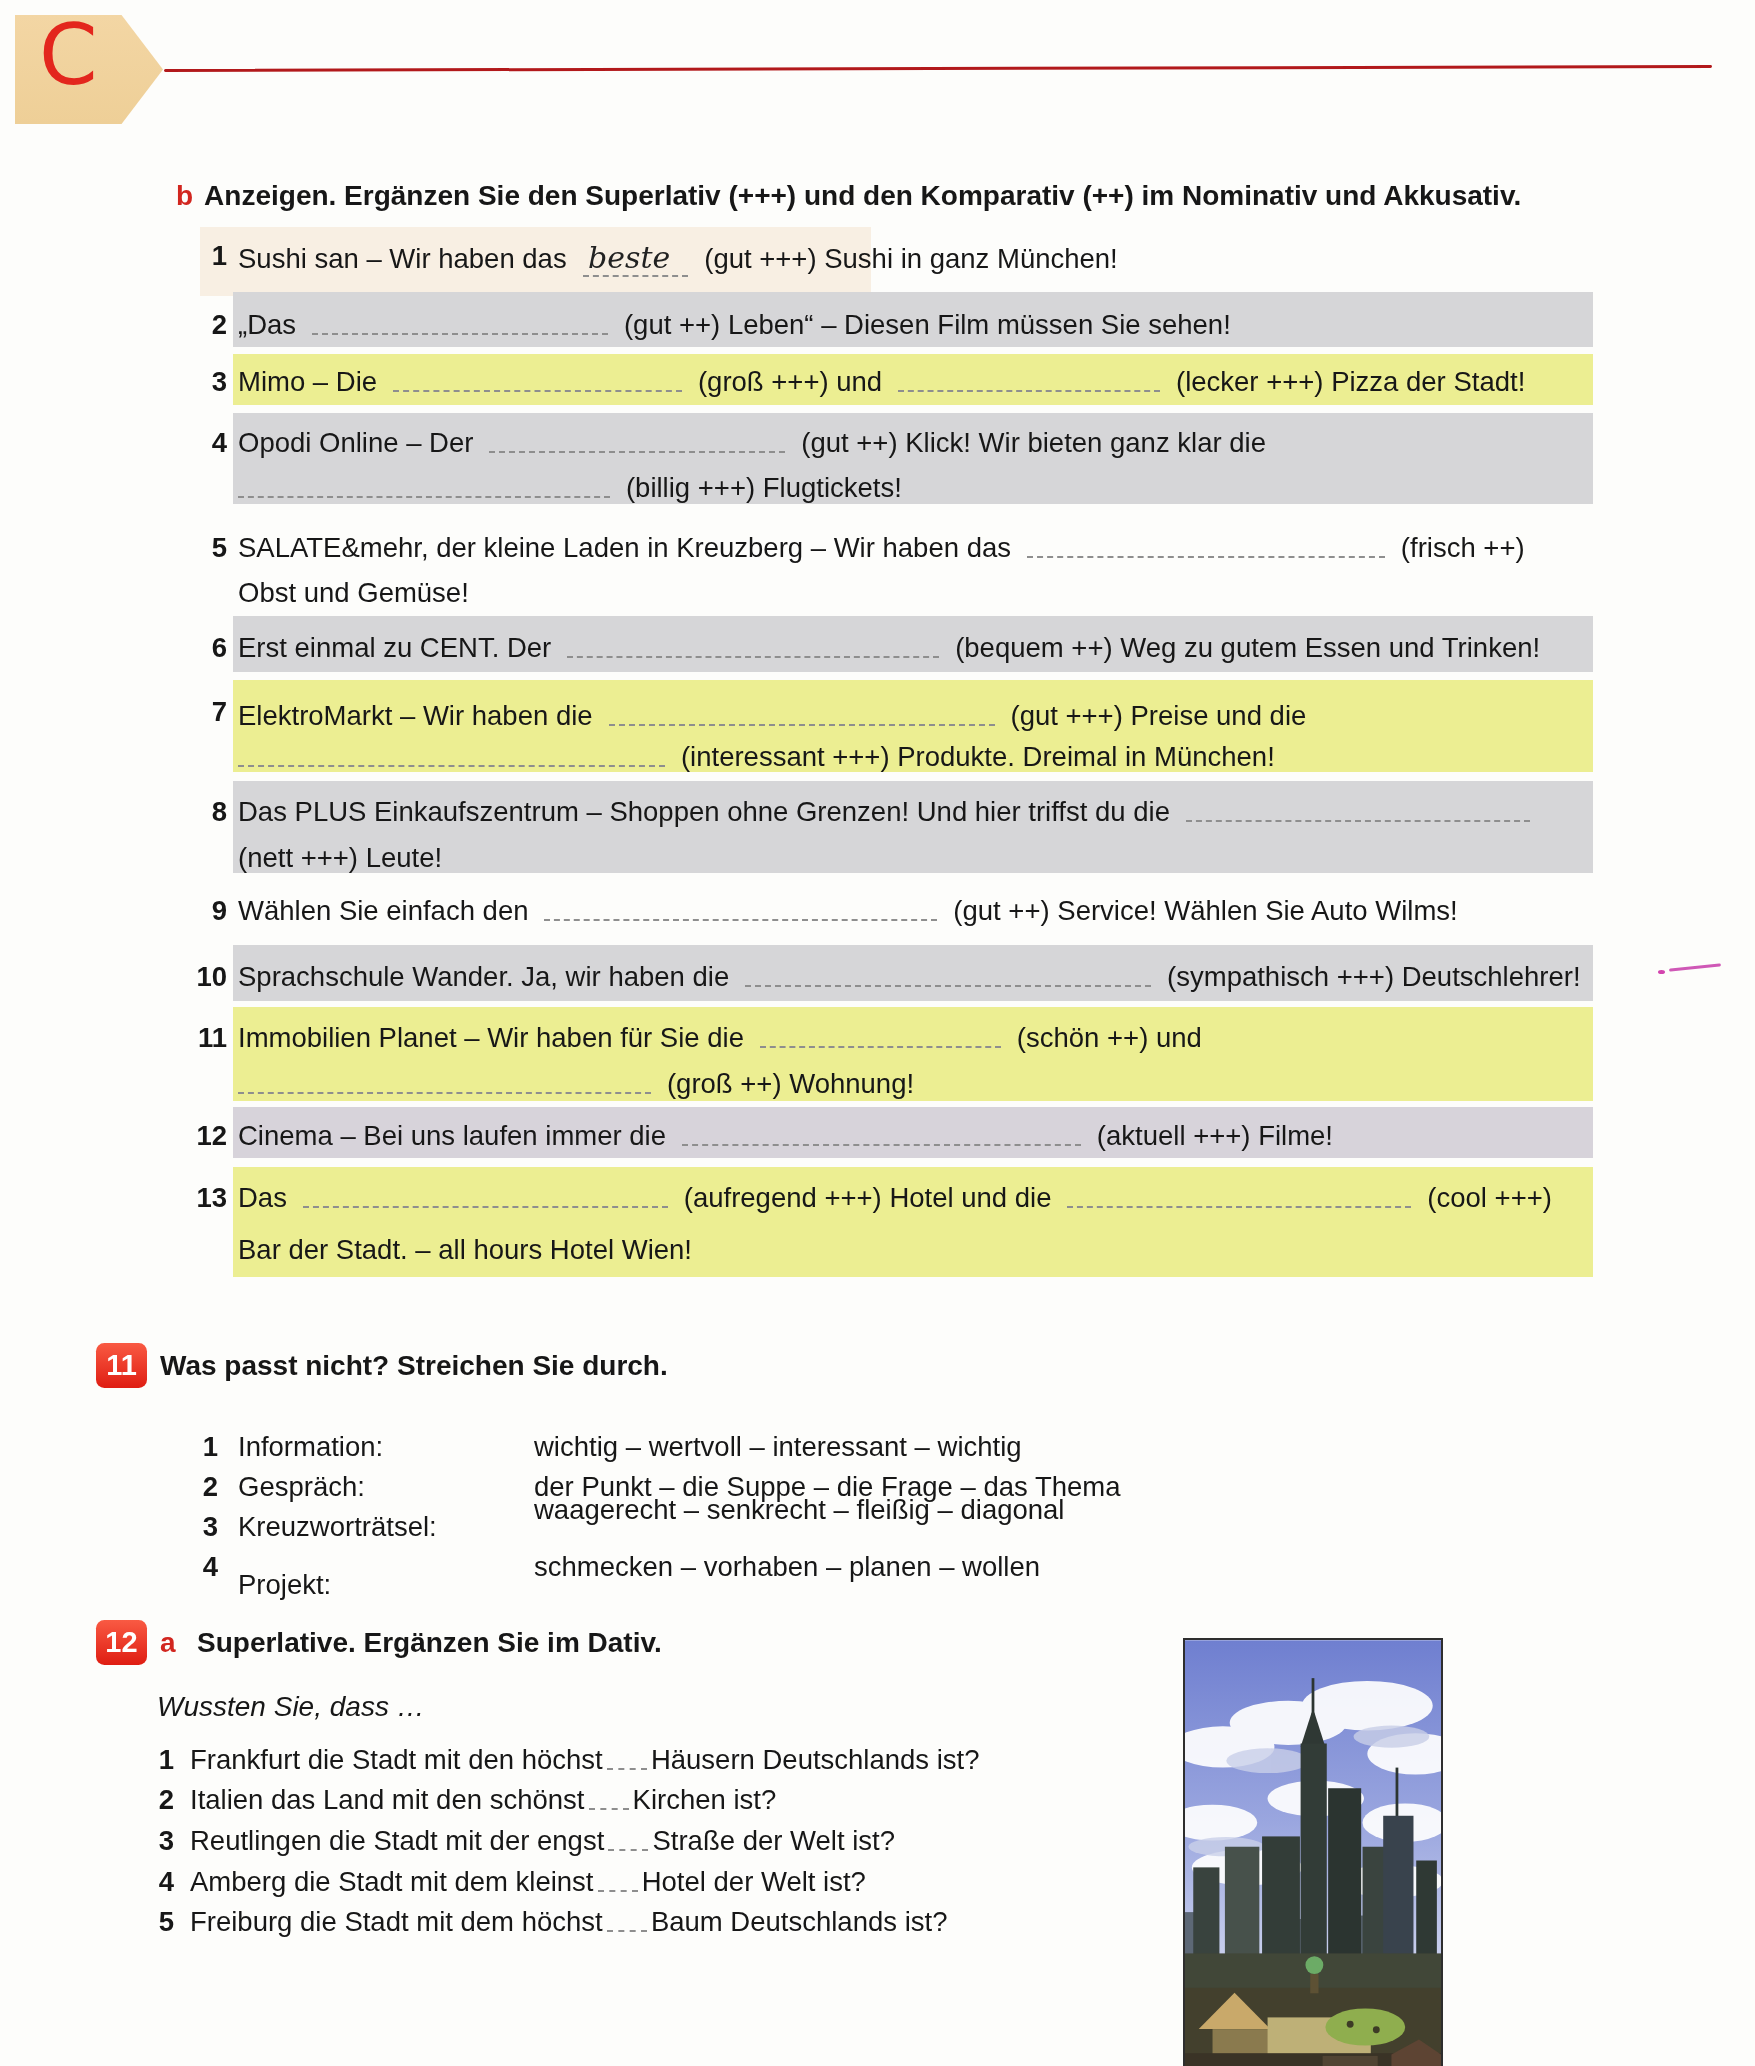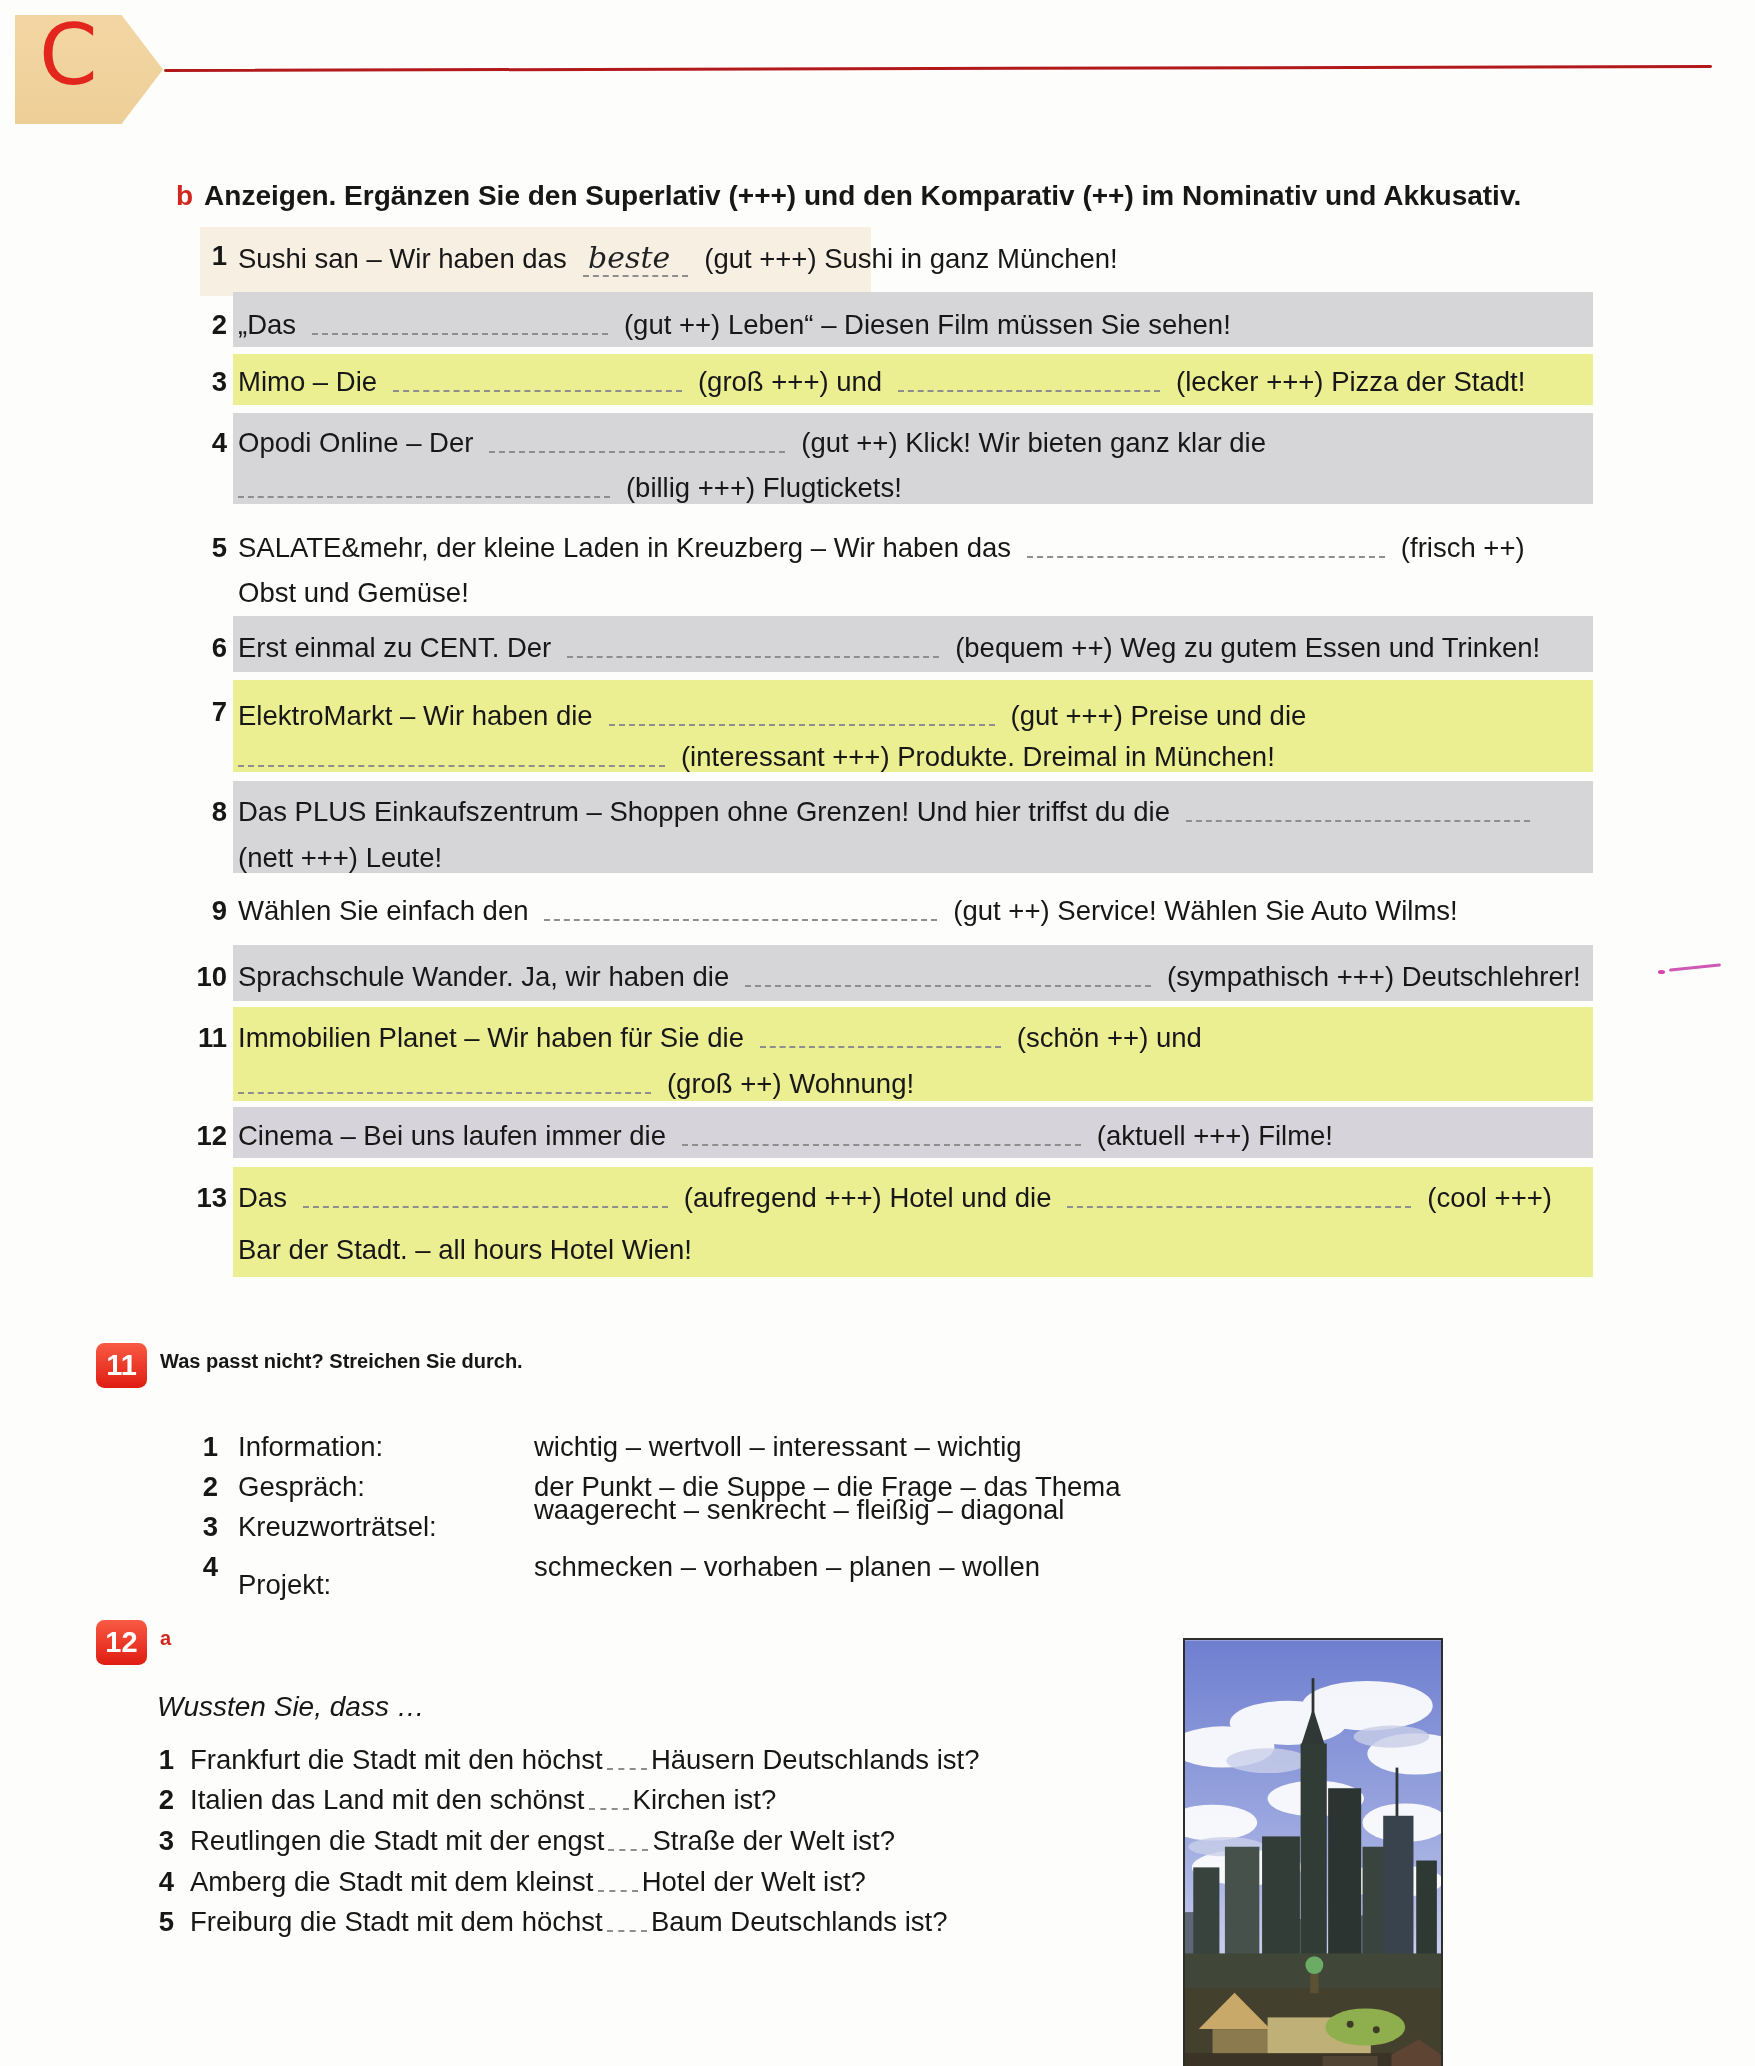--- a/index.html
+++ b/index.html
@@ -45,21 +45,21 @@
   .blank{display:inline-block;height:6.9px;border-bottom:2.1px dashed #8e8e8e;
          margin:0 8.3px;vertical-align:-1.4px;}
   .ansblank{display:inline-block;border-bottom:2.1px dashed #8e8e8e;
          margin:0 8.3px;padding:0 18px 0 5.5px;
          font-family:"DejaVu Serif", serif;font-style:italic;font-size:30px;color:#222;}
 
   
   .badge{position:absolute;left:96px;width:51px;height:45px;border-radius:8.3px;
     background:linear-gradient(180deg,#f95a43,#df1d12);
     color:#fff;font-weight:bold;font-size:29px;text-align:center;line-height:45px;}
-  .extitle{position:absolute;font-size:20px;font-weight:bold;white-space:nowrap;}
+  .extitle{position:absolute;font-size:28px;font-weight:bold;white-space:nowrap;}
 
   
   .wnum{position:absolute;left:193px;width:25px;text-align:right;font-weight:bold;font-size:27.5px;}
   .wlabel{position:absolute;left:238px;font-size:27.5px;white-space:nowrap;}
   .wopts{position:absolute;left:534px;font-size:27.5px;white-space:nowrap;}
 
   
   .intro{position:absolute;left:157px;font-size:28px;font-style:italic;white-space:nowrap;
          font-family:"Liberation Sans", sans-serif;}
   .dnum{position:absolute;left:149px;width:25px;text-align:right;font-weight:bold;font-size:27.5px;}
@@ -226,20 +226,21 @@
   <span class="wnum" style="top:1511px">3</span>
   <div class="wlabel" style="top:1511px">Kreuzworträtsel:</div>
   <div class="wopts" style="top:1494px">waagerecht – senkrecht – fleißig – diagonal</div>
 
   <span class="wnum" style="top:1551px">4</span>
   <div class="wlabel" style="top:1569px">Projekt:</div>
   <div class="wopts" style="top:1551px">schmecken – vorhaben – planen – wollen</div>
 
   <div class="badge" style="top:1620px">12</div>
   <div class="extitle" style="left:160px;top:1627px;color:#d2261f">a</div>
+  <div class="extitle" style="left:197px;top:1627px">Superlative. Ergänzen Sie im Dativ.</div>
 
   <div class="intro" style="top:1691px">Wussten Sie, dass …</div>
 
   <span class="dnum" style="top:1744px">1</span>
   <div class="dln" style="top:1744px">
     <span>Frankfurt die Stadt mit den höchst</span><span class="sblank"></span><span>Häusern Deutschlands ist?</span>
   </div>
   <span class="dnum" style="top:1784px">2</span>
   <div class="dln" style="top:1784px">
     <span>Italien das Land mit den schönst</span><span class="sblank"></span><span>Kirchen ist?</span>

